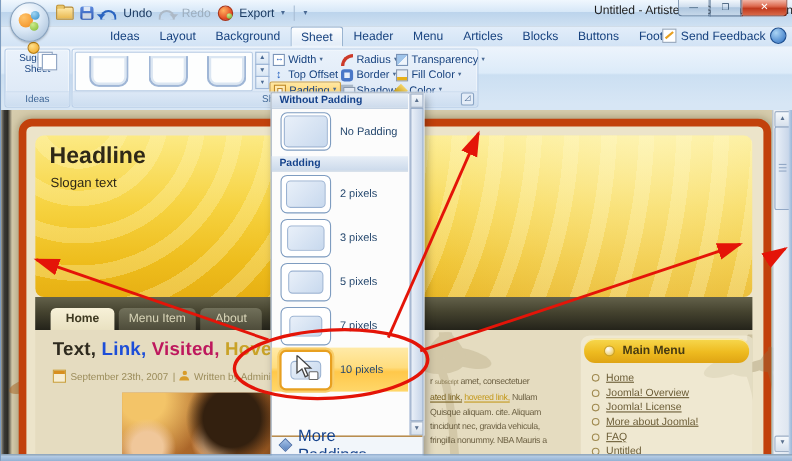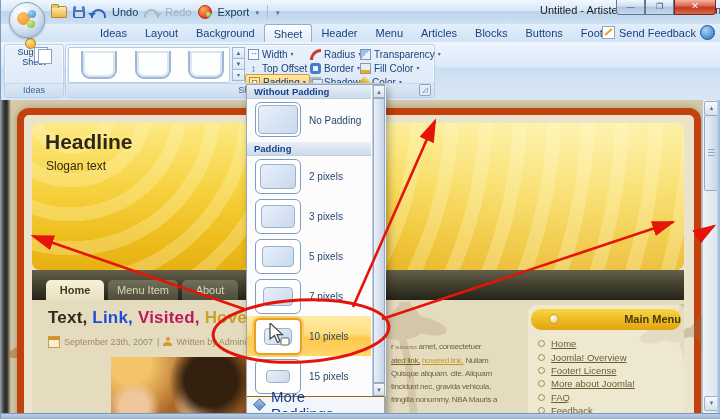--- a/index.html
+++ b/index.html
@@ -155,21 +155,21 @@
   .bodytext{position:absolute;left:359px;top:40px;width:99px;font-size:8px;line-height:13px;
     color:#6e6244;letter-spacing:-0.3px;white-space:nowrap;}
   .bodytext .sub{font-size:6px;color:#8a7c55;}
   .bodytext .lnk{color:#7a6320;text-decoration:underline;}
   .bodytext .hov{color:#c49a1e;text-decoration:underline;}
   .sidebar{position:absolute;left:496px;top:5px;width:158px;height:114px;border-radius:8px;
     background:rgba(248,243,222,.55);}
   .sb-head{position:absolute;left:3px;top:3px;width:150px;height:22px;border-radius:10px;
     background:linear-gradient(#f7d84e,#eebb20 55%,#dfa413);box-shadow:0 1px 0 rgba(255,255,255,.5) inset;
     display:flex;align-items:center;gap:7px;padding-left:18px;box-sizing:border-box;
-    font-size:11px;font-weight:bold;color:#463a12;justify-content:space-between;}
+    font-size:11px;font-weight:bold;color:#463a12;}
   .sb-bullet{width:8px;height:8px;border-radius:50%;background:radial-gradient(circle at 35% 30%,#fff,#e8c040);border:1px solid #caa22a;}
   .sb-list{position:absolute;left:10px;top:32px;}
   .sb-item{display:flex;align-items:center;gap:6px;height:13.4px;font-size:9.5px;}
   .sb-dot{width:5px;height:5px;border-radius:50%;border:1px solid #a08a50;}
   .sb-link{color:#6b5c36;text-decoration:underline;}
   .palm{position:absolute;color:#8a7a4e;}
   .palm-orange{color:#b06a28;}
 
   
   .pv-scroll{position:absolute;left:701px;top:0;width:15px;height:313px;
@@ -402,33 +402,33 @@
             <div class="sb-item">
                 <span class="sb-dot"></span>
                 <span class="sb-link">Home</span>
               </div>
             <div class="sb-item">
                 <span class="sb-dot"></span>
                 <span class="sb-link">Joomla! Overview</span>
               </div>
             <div class="sb-item">
                 <span class="sb-dot"></span>
-                <span class="sb-link">Footer! License</span>
+                <span class="sb-link">Joomla! License</span>
               </div>
             <div class="sb-item">
                 <span class="sb-dot"></span>
                 <span class="sb-link">More about Joomla!</span>
               </div>
             <div class="sb-item">
                 <span class="sb-dot"></span>
                 <span class="sb-link">FAQ</span>
               </div>
             <div class="sb-item">
                 <span class="sb-dot"></span>
-                <span class="sb-link">Feedback</span>
+                <span class="sb-link">Untitled</span>
               </div>
           </div>
         </div>
       </div>
     </div>
 
     <svg class="abs palm" style="left:683px;top:185px;opacity:.3" width="40" height="130" viewBox="20 0 60 100">
         <use href="#palmshape"></use>
       </svg>
 
@@ -479,26 +479,20 @@
         <span class="thumb">
             <i style="inset:7px"></i>
           </span>
         <span class="dd-lbl">7 pixels</span>
       </div>
       <div class="dd-item hovered" style="top:231px">
         <span class="thumb">
             <i style="inset:8px"></i>
           </span>
         <span class="dd-lbl">10 pixels</span>
-      </div>
-      <div class="dd-item" style="top:271px">
-        <span class="thumb">
-            <i style="inset:10px"></i>
-          </span>
-        <span class="dd-lbl">15 pixels</span>
       </div>
 
       <div class="dd-scroll">
         <div class="dds-btn dds-up">▲</div>
         <div class="dds-thumb"></div>
         <div class="dds-btn dds-down">▼</div>
       </div>
 
       <div class="dd-footer">
         <span class="dd-gem"></span>

